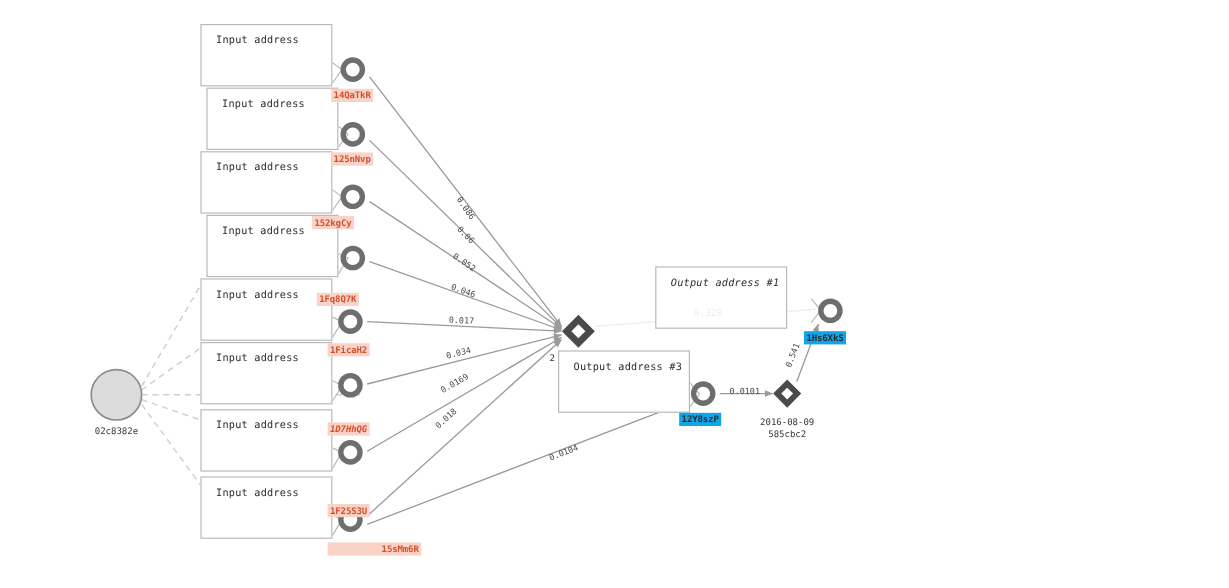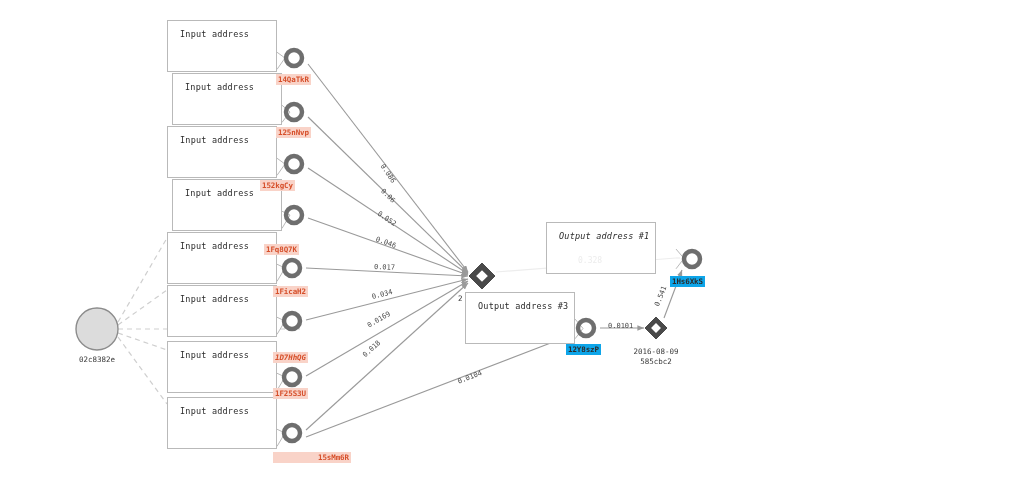--- a/index.html
+++ b/index.html
@@ -185,21 +185,21 @@
       <div class="ghost-label" style="left: 578px; top: 256px;">0.328</div>
       <div class="node-box" style="left: 465px; top: 292px; width: 110px; height: 52px;">
         <div class="node-box-label">Output address #3</div>
       </div>
       <div class="tag tag-pink" style="left: 276px; top: 74px;">14QaTkR</div>
       <div class="tag tag-pink" style="left: 276px; top: 127px; text-align: right;">125nNvp</div>
       <div class="tag tag-pink" style="left: 260px; top: 180px;">152kgCy</div>
       <div class="tag tag-pink" style="left: 264px; top: 232px; margin-top: 12px;">1Fq8Q7K</div>
       <div class="tag tag-pink" style="left: 273px; top: 286px;">1FicaH2</div>
       <div class="tag tag-pink" style="left: 273px; top: 352px; font-style: italic;">1D7HhQG</div>
-      <div class="tag tag-pink" style="left: 273px; top: 388px;">1F25S3U</div>
+      <div class="tag tag-pink" style="left: 273px; top: 420px;">1F25S3U</div>
       <div class="tag tag-pink" style="left: 273px; top: 452px; padding-left: 45px;">15sMm6R</div>
       <div class="tag tag-yellow" style="left: 670px; top: 276px;">1Hs6XkS</div>
       <div class="tag tag-yellow" style="left: 566px; top: 344px;">12Y8szP</div>
       <div class="plain-label" style="left: 65px; top: 355px; width: 64px;">02c8382e</div>
       <div class="plain-label" style="left: 612px; top: 347px; width: 88px;">
         <div>2016-08-09</div>
         <div>585cbc2</div>
       </div>
       <div class="plain-label" style="left: 458px; top: 294px;">2</div>
       <div class="edge-label" style="left: 382px; top: 161px; transform: rotate(56deg);">0.086</div>

